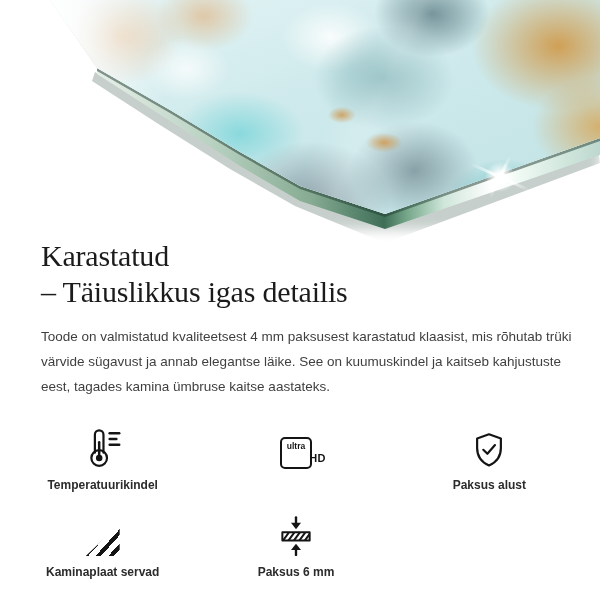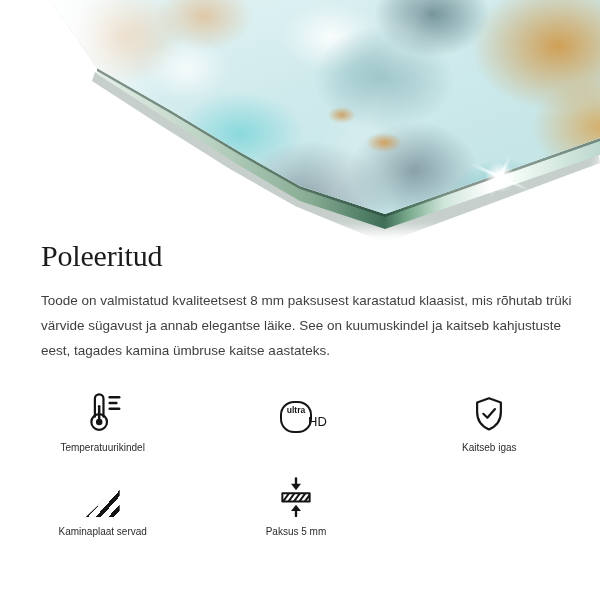--- a/index.html
+++ b/index.html
@@ -65,28 +65,28 @@
   .content { padding:8px 0 0 41px; }
   .title { font-family:"Liberation Serif","DejaVu Serif",serif; font-weight:400;
            font-size:30px; line-height:36px; color:#1b1b1b; letter-spacing:-.2px; }
   .description { margin-top:14px; width:546px; font-size:13.5px; line-height:25px; color:#3f3f3f; }
 
   
   .features { display:grid; grid-template-columns:repeat(3,1fr);
               margin:28px 14px 0 6px; row-gap:22px; }
   .feature { display:flex; flex-direction:column; align-items:center; }
   .icon-box { height:42px; display:flex; align-items:flex-end; justify-content:center; }
-  .feature-label { margin-top:9px; font-size:10px; color:#2b2b2b; }
+  .feature-label { margin-top:9px; font-size:12px; color:#2b2b2b;font-weight:bold; }
   .ic { stroke:#141414; fill:none; stroke-width:2.3; stroke-linecap:round; stroke-linejoin:round; }
 
-  .uhd-box { width:32px; height:32px; border:2.5px solid #141414; border-radius:14px;
+  .uhd-box { width:32px; height:32px; border:2.5px solid #141414; border-radius:5px;
              display:flex; flex-direction:column; align-items:center; justify-content:center;
              color:#141414; }
   .uhd-top { font-size:8.5px; font-weight:700; line-height:9px; }
-  .uhd-bottom { font-size:13px; font-weight:400; line-height:14px; letter-spacing:.2px;margin-left:43px; }
+  .uhd-bottom { font-size:11px; font-weight:700; line-height:14px; letter-spacing:.2px;margin-left:43px; }
 
   .stripes { width:34px; height:32px;
              clip-path:polygon(0 100%, 100% 0, 100% 100%);
              background:repeating-linear-gradient(132deg, #141414 0 4px, transparent 4px 9.5px); }
 </style>
 </head>
 <body>
 
 <div>
 
@@ -97,23 +97,24 @@
     <div class="glass-art"></div>
     <div class="sparkle">
       <div class="ray ray1"></div>
       <div class="ray ray2"></div>
       <div class="core"></div>
     </div>
   </div>
 
   <div class="content">
     <h1 class="title">
-      <span style="display:block">Poleeritud</span>
+      <span style="display:block">Karastatud</span>
+      <span style="display:block">– Täiuslikkus igas detailis</span>
     </h1>
-    <p class="description">Toode on valmistatud kvaliteetsest 8 mm paksusest karastatud klaasist, mis rõhutab trüki värvide sügavust ja annab elegantse läike. See on kuumuskindel ja kaitseb kahjustuste eest, tagades kamina ümbruse kaitse aastateks.</p>
+    <p class="description">Toode on valmistatud kvaliteetsest 4 mm paksusest karastatud klaasist, mis rõhutab trüki värvide sügavust ja annab elegantse läike. See on kuumuskindel ja kaitseb kahjustuste eest, tagades kamina ümbruse kaitse aastateks.</p>
   </div>
 
   <div class="features">
 
     <div class="feature">
       <div class="icon-box">
         <svg width="44" height="42" viewBox="0 0 46 44" class="ic">
           <path d="M14.5 27 V8 a4.5 4.5 0 0 1 9 0 V27"></path>
           <circle cx="19" cy="32.5" r="8.2"></circle>
           <circle cx="19" cy="32.5" r="3.4" fill="#141414" stroke="none"></circle>
@@ -135,21 +136,21 @@
       </div>
     </div>
 
     <div class="feature">
       <div class="icon-box">
         <svg width="40" height="38" viewBox="0 0 40 40" class="ic">
           <path d="M20 3.5 L32.5 7.8 V18 C32.5 26.8 27.4 33.2 20 36.3 C12.6 33.2 7.5 26.8 7.5 18 V7.8 Z"></path>
           <path d="M14 19.8 L18.3 24 L26.3 14.8"></path>
         </svg>
       </div>
-      <div class="feature-label">Kaitseb igas</div>
+      <div class="feature-label">Paksus alust</div>
     </div>
 
 
     <div class="feature">
       <div class="icon-box">
         <div class="stripes"></div>
       </div>
       <div class="feature-label">Kaminaplaat servad</div>
     </div>
 
@@ -168,17 +169,17 @@
             <line x1="7" y1="28" x2="15" y2="17"></line>
             <line x1="13" y1="28" x2="21" y2="17"></line>
             <line x1="19" y1="28" x2="27" y2="17"></line>
             <line x1="25" y1="28" x2="33" y2="17"></line>
             <line x1="31" y1="28" x2="39" y2="17"></line>
           </g>
           <line x1="22" y1="43" x2="22" y2="37" stroke-width="2.6"></line>
           <polygon points="16.5,37.5 27.5,37.5 22,30.5" fill="#141414" stroke="none"></polygon>
         </svg>
       </div>
-      <div class="feature-label">Paksus 5 mm</div>
+      <div class="feature-label">Paksus 6 mm</div>
     </div>
 
   </div>
 </div>
 
 </body></html>

